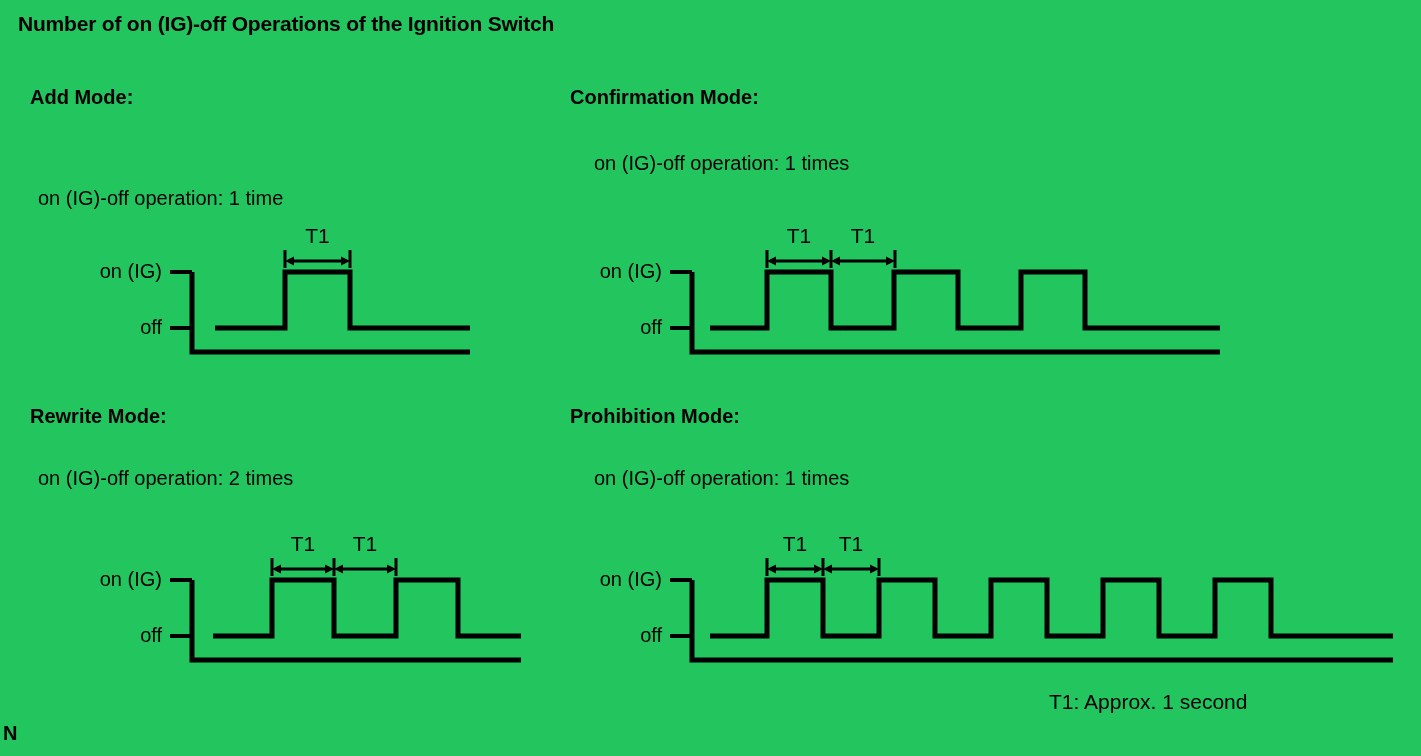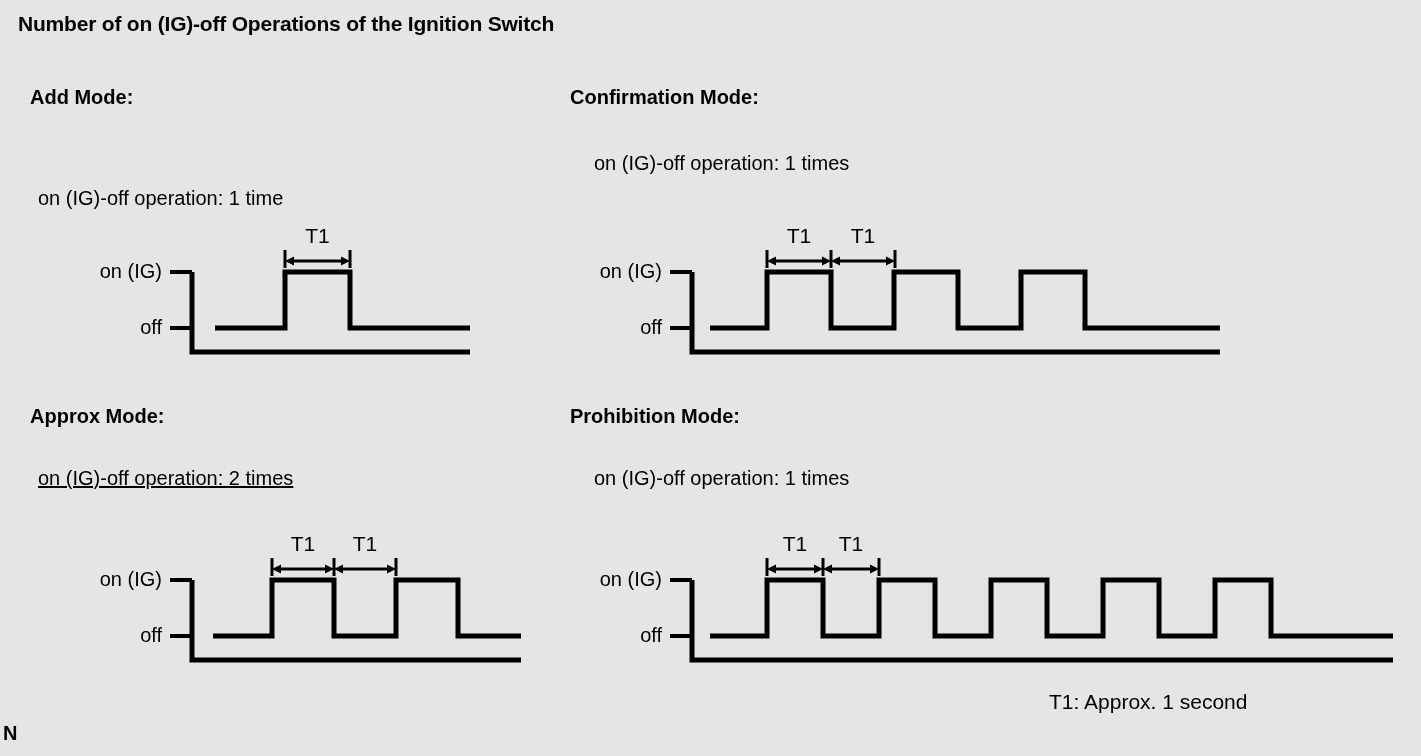--- a/index.html
+++ b/index.html
@@ -4,21 +4,21 @@
 <style>
   html, body {
     margin: 0;
     padding: 0;
     background: #ffffff;
   }
   #page {
     position: relative;
     width: 1421px;
     height: 756px;
-    background: #e5e5e5;
+    background: #22c55e;
     font-family: "Liberation Sans", sans-serif;
     color: #000000;
     overflow: hidden;
   }
   #doc-title {
     position: absolute;
     left: 18px;
     top: 12px;
     font-size: 21px;
     font-weight: bold;
@@ -134,22 +134,22 @@
           <path class="arrow-head" d="M 147 46 L 156 41.5 L 156 50.5 Z"></path>
           <path class="arrow-head" d="M 211 46 L 202 41.5 L 202 50.5 Z"></path>
           <text class="dim-label" x="179" y="28">T1</text>
           <path class="dim-line" d="M 220 46 L 266 46"></path>
           <path class="arrow-head" d="M 211 46 L 220 41.5 L 220 50.5 Z"></path>
           <path class="arrow-head" d="M 275 46 L 266 41.5 L 266 50.5 Z"></path>
           <text class="dim-label" x="243" y="28">T1</text>
         </svg>
       </div>
       <div class="panel" style="left: 0px; top: 0px; width: 1421px; height: 756px; pointer-events: none;">
-        <div class="panel-heading" style="left: 30px; top: 405px;">Approx Mode:</div>
-        <div class="panel-subtitle" style="left: 38px; top: 467px; text-decoration: underline;">on (IG)-off operation: 2 times</div>
+        <div class="panel-heading" style="left: 30px; top: 405px;">Rewrite Mode:</div>
+        <div class="panel-subtitle" style="left: 38px; top: 467px;">on (IG)-off operation: 2 times</div>
         <svg class="chart-svg" width="470" height="150" viewBox="0 0 470 150" style="left: 70px; top: 523px;">
           <path class="axis-path" d="M 122 57 L 122 137 L 451 137"></path>
           <path class="tick-path" d="M 100 57 L 122 57"></path>
           <path class="tick-path" d="M 100 113 L 122 113"></path>
           <text class="axis-label" x="92" y="58">on (IG)</text>
           <text class="axis-label" x="92" y="114">off</text>
           <path class="wave-path" d="M 143 113 L 202 113 L 202 57 L 264 57 L 264 113 L 326 113 L 326 57 L 388 57 L 388 113 L 451 113"></path>
           <path class="dim-ext" d="M 202 35 L 202 53"></path>
           <path class="dim-ext" d="M 264 35 L 264 53"></path>
           <path class="dim-ext" d="M 326 35 L 326 53"></path>

